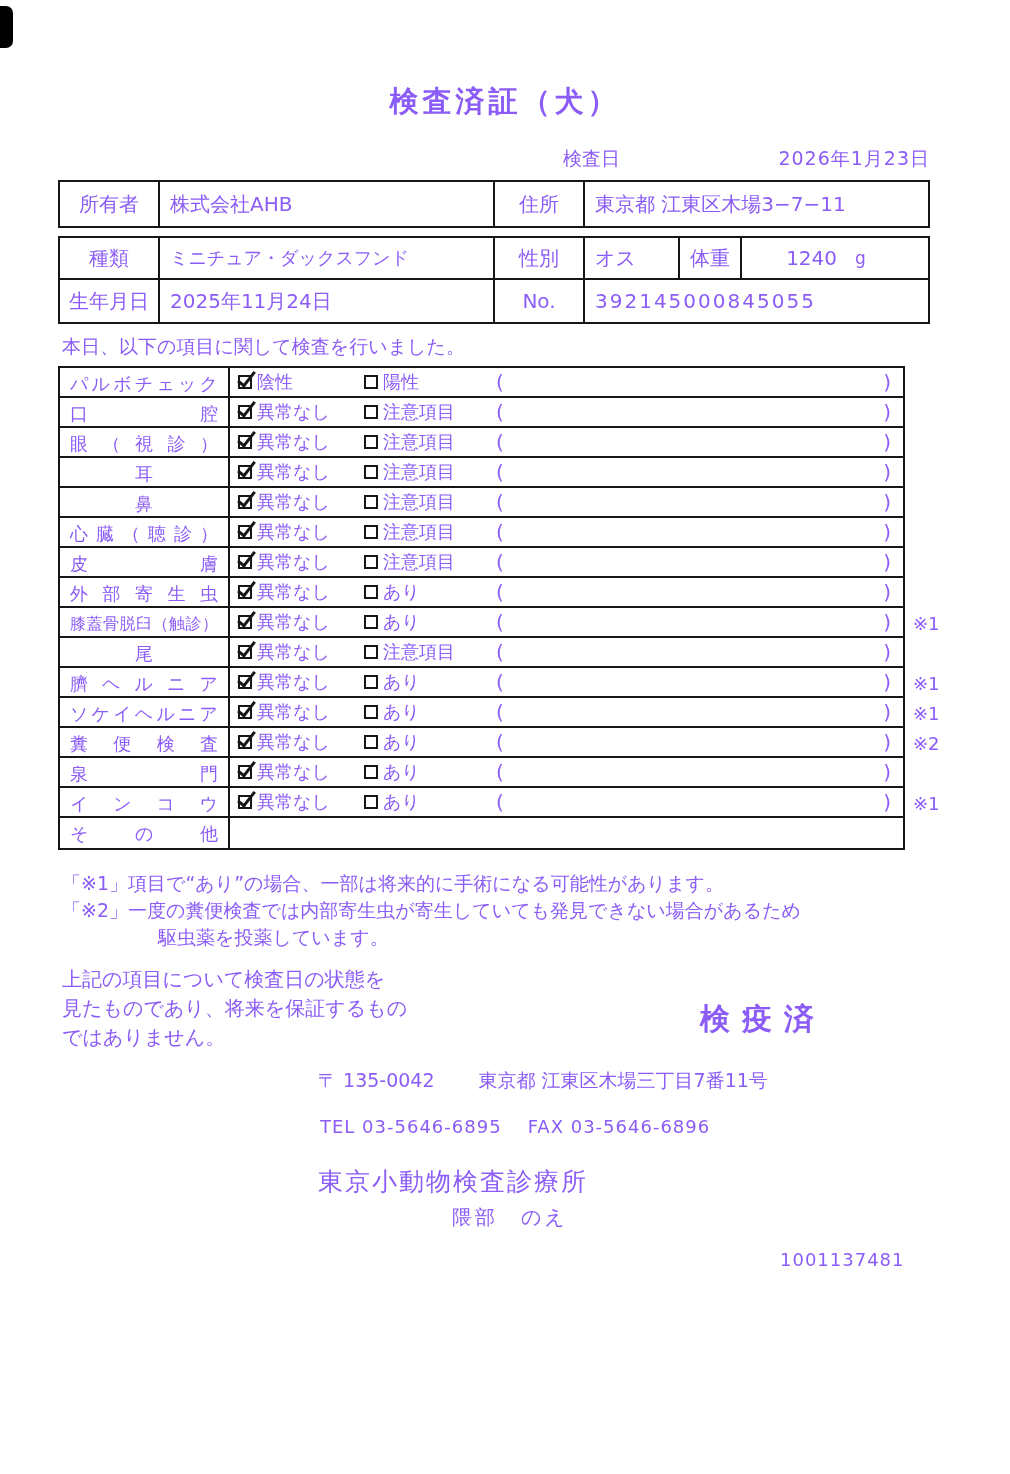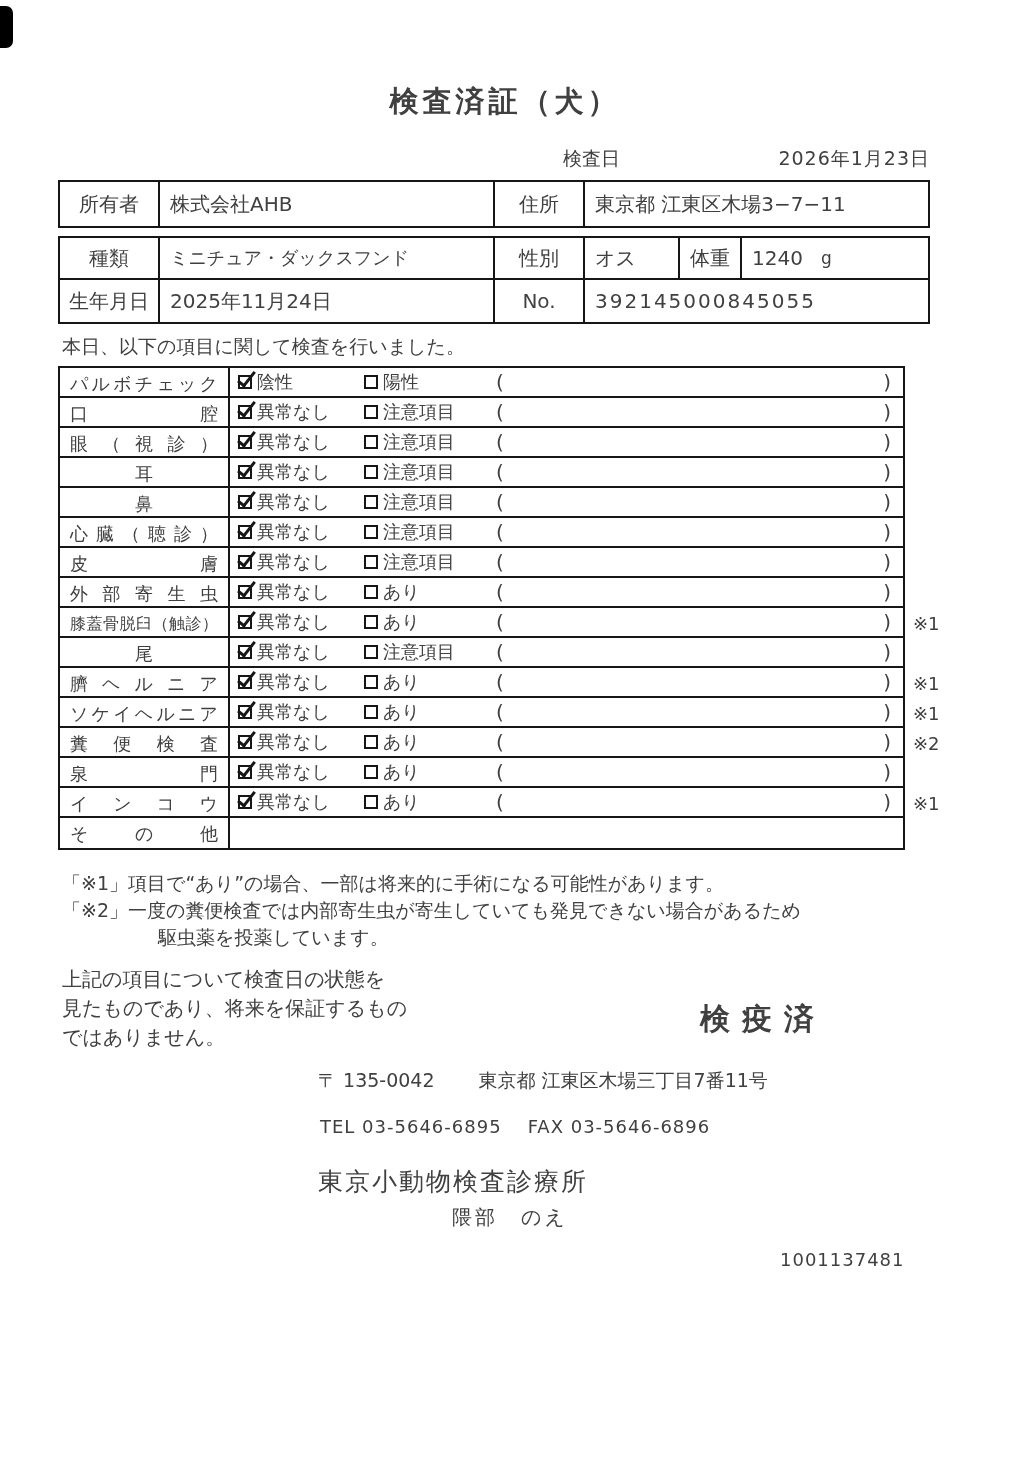--- a/index.html
+++ b/index.html
@@ -1,19 +1,19 @@
 <!DOCTYPE html>
 <html><head>
 <meta charset="utf-8">
 <style>
   * { margin:0; padding:0; box-sizing:border-box; }
   html,body { background:#ffffff; }
   .sheet {
     width:1010px; height:1474px; background:#fff; position:relative;
-    font-family:"DejaVu Sans", sans-serif; color:#404040; overflow:hidden;
+    font-family:"DejaVu Sans", sans-serif; color:#8b5cf6; overflow:hidden;
   }
   .artifact { position:absolute; left:0; top:6px; width:13px; height:42px; background:#000; border-radius:0 7px 7px 0; }
   h1.title { padding-top:82px; text-align:center; font-size:29px; font-weight:600; letter-spacing:4px; }
 
   .date-row { width:872px; margin:24px 0 0 58px; display:flex; font-size:19px;gap:22px; }
   .date-row .dlabel { margin-left:505px; }
   .date-row .dvalue { margin-left:auto; letter-spacing:1px; }
 
   .tbl { width:872px; margin-left:58px; border:2px solid #161616; }
   .trow { display:flex; }
@@ -23,21 +23,21 @@
 
   .owner-table { margin-top:8px; font-size:20px; }
   .owner-table .trow { height:44px; }
   .w100 { width:100px; } .w335 { width:335px; } .w90 { width:90px; }
   .w95 { width:95px; } .w62 { width:62px; } .grow { flex:1; }
 
   .pet-table { margin-top:8px; font-size:20px; }
   .pet-table .trow { height:42px; }
   .pet-table .trow.first { border-bottom:2px solid #161616; }
   .breed { font-size:18px; }
-  .weight-cell { justify-content:flex-start; padding-right:28px; }
+  .weight-cell { justify-content:center; padding-right:28px; }
   .weight-unit { font-size:17px; margin-left:18px; }
   .no-value { letter-spacing:2px; }
 
   .intro { margin:10px 0 0 62px; font-size:19px; }
 
   .items { width:847px; margin:6px 0 0 58px; border:2px solid #161616; }
   .item-row { display:flex; height:30px; border-bottom:2px solid #161616; position:relative; }
   .item-row:last-child { border-bottom:none; }
   .item-label {
     width:170px; border-right:2px solid #161616; font-size:18px; line-height:32px;

